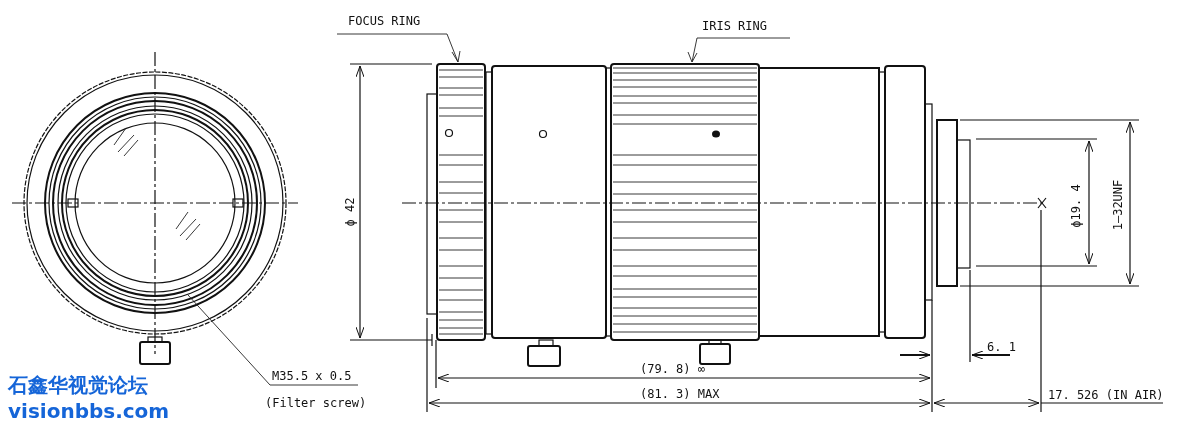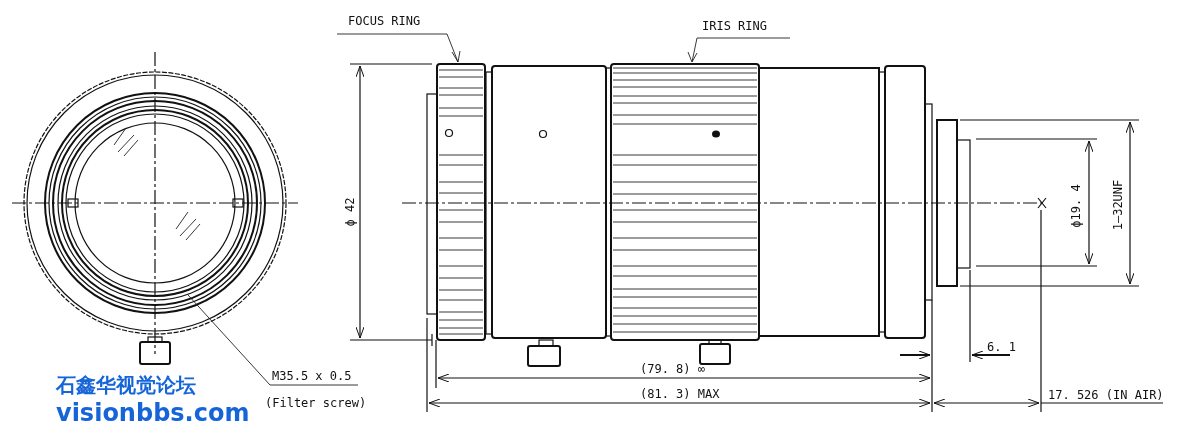--- a/index.html
+++ b/index.html
@@ -3,23 +3,23 @@
 <meta charset="utf-8">
 <style>
   html, body { margin:0; padding:0; background:#ffffff; }
   body { width:1183px; height:426px; position:relative; overflow:hidden; font-family:"DejaVu Sans", sans-serif; }
   svg { position:absolute; left:0; top:0; }
   .ln { stroke:#111; fill:none; stroke-width:1.2; }
   .thk { stroke:#111; fill:none; stroke-width:2; }
   .thin { stroke:#222; fill:none; stroke-width:0.9; }
   .cl { stroke:#111; fill:none; stroke-width:1.2; stroke-dasharray:14 3 3 3; }
   .lbl { font-family:"DejaVu Sans Mono", monospace; font-size:12px; fill:#111; }
-  .wm { position:absolute; left:8px; color:#1565d8; font-family:"DejaVu Sans", sans-serif; font-weight:bold;margin-left:48px; }
+  .wm { position:absolute; left:8px; color:#1565d8; font-family:"DejaVu Sans", sans-serif; font-weight:bold; }
   .wm1 { top:372px; font-size:20px; letter-spacing:0px; }
-  .wm2 { top:399px; font-size:24px; }
+  .wm2 { top:399px; font-size:20px; }
 </style>
 </head>
 <body>
 
 <svg width="1183" height="426" viewBox="0 0 1183 426">
   <defs>
     <marker id="arr" markerWidth="12" markerHeight="8" refX="11" refY="4" orient="auto" markerUnits="userSpaceOnUse">
       <path d="M0,0 L11,4 L0,8" fill="none" stroke="#111" stroke-width="1"></path>
     </marker>
   </defs>

